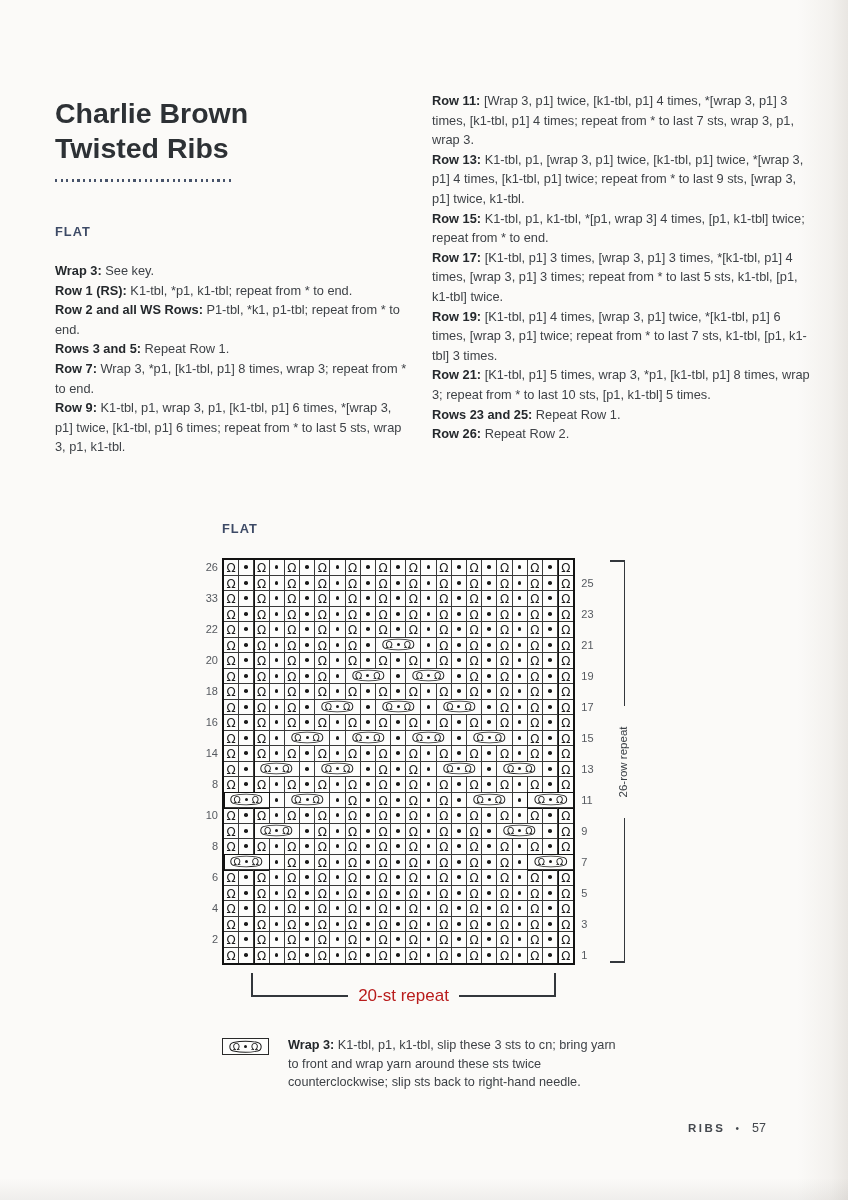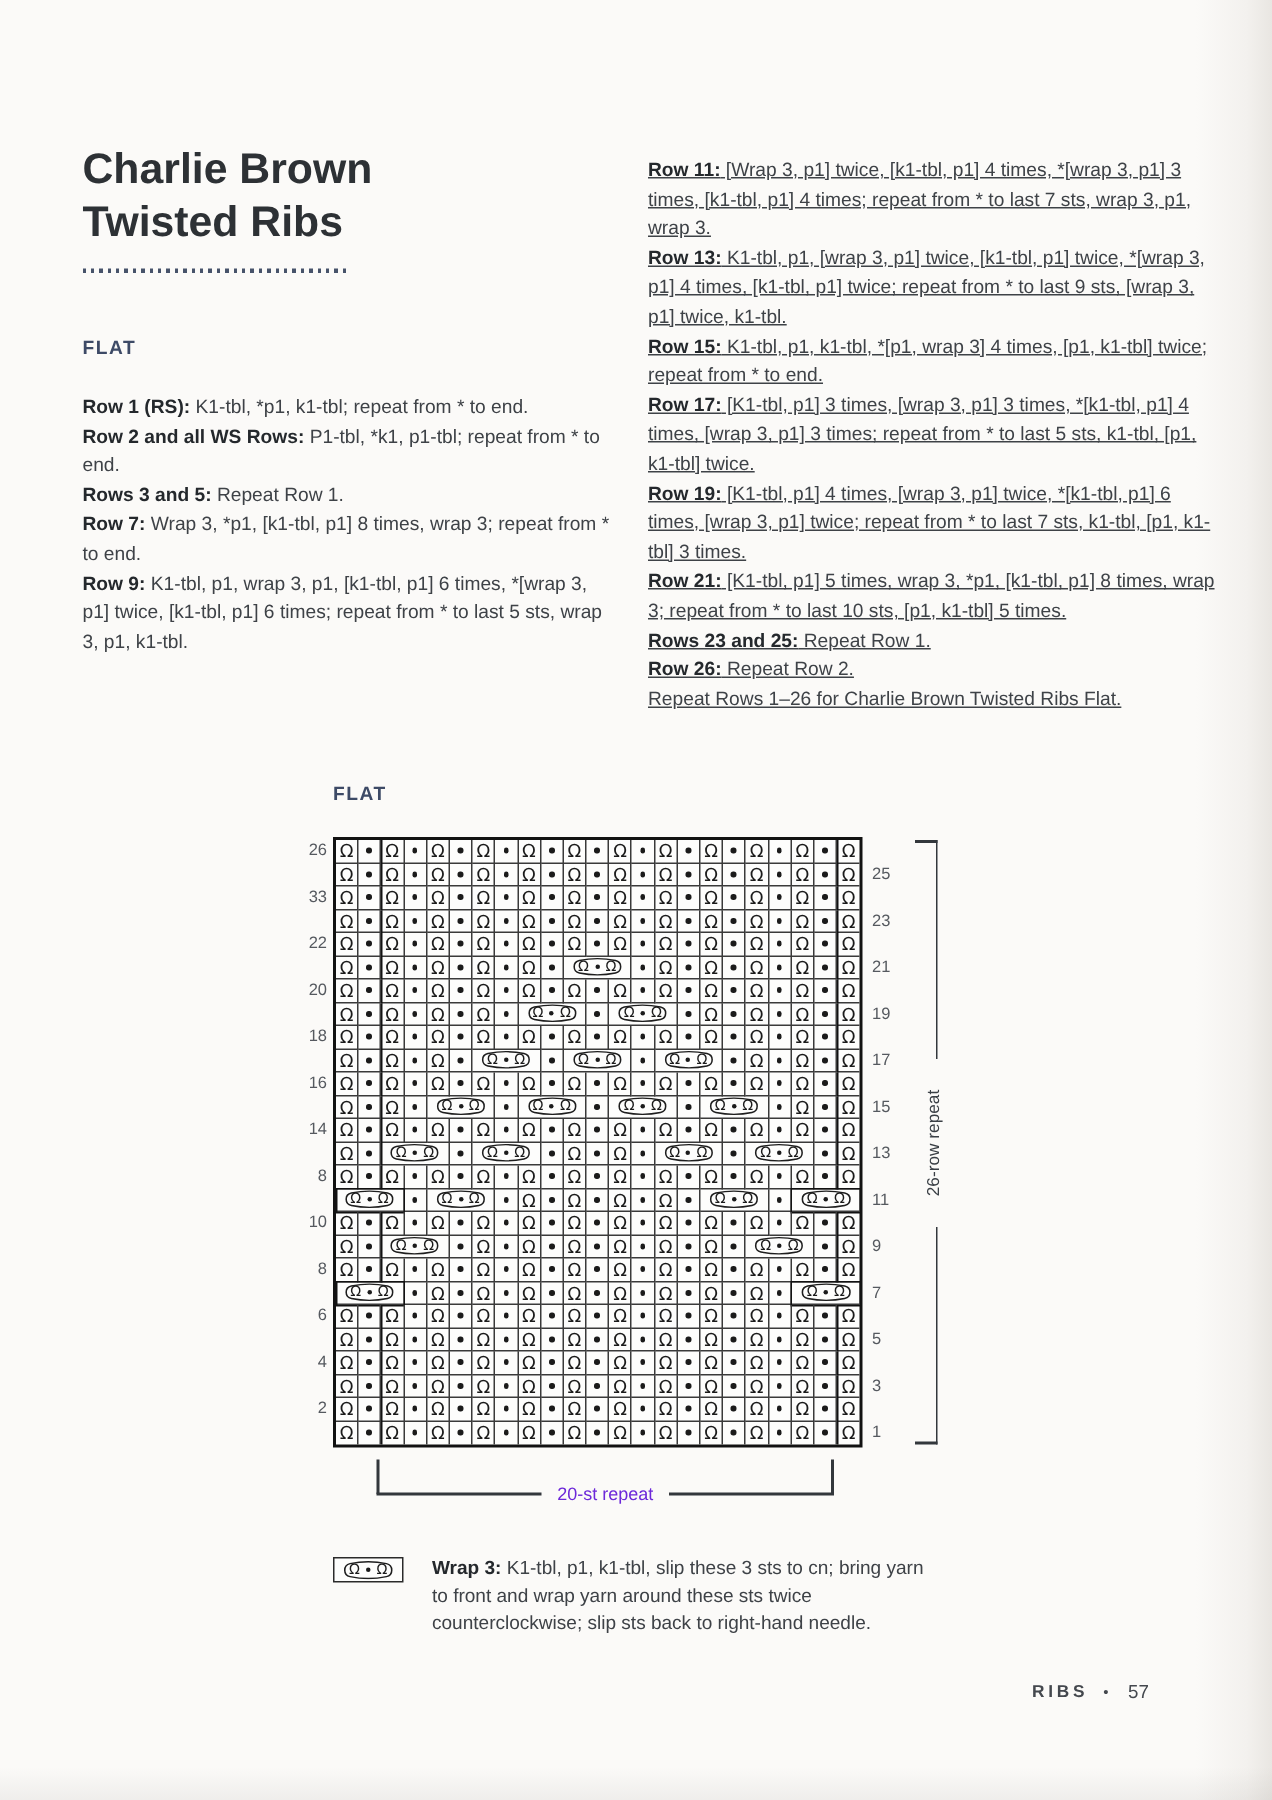--- a/index.html
+++ b/index.html
@@ -11,21 +11,21 @@
   .shade-bottom{position:absolute;left:0;bottom:0;width:100%;height:22px;
     background:linear-gradient(180deg,rgba(0,0,0,0) 0%,rgba(80,75,70,0.07) 100%);}
   
   .title-block{position:absolute;left:55px;top:96px;}
   .page-title{margin:0;font-size:28.5px;line-height:35px;font-weight:600;color:#2d3135;letter-spacing:0;}
   .dotted-rule{width:178px;height:3px;margin-top:13px;
     background-image:repeating-linear-gradient(90deg,#47536a 0 2.2px,transparent 2.2px 5.6px);}
   
   .col{position:absolute;}
   .col-left{left:55px;top:224px;width:354px;}
-  .col-right{left:432px;top:103px;width:378px;text-decoration:underline;}
+  .col-right{left:432px;top:91px;width:378px;}
   .section-heading{font-size:12.8px;font-weight:bold;color:#3d4a66;letter-spacing:1px;margin:0 0 22px 0;}
   .instr{margin:0;font-size:12.8px;line-height:19.6px;color:#3e4247;}
   .instr b{color:#24282c;}
   
   .chart-heading{position:absolute;left:222px;top:521px;font-size:12.8px;font-weight:bold;color:#3d4a66;letter-spacing:1px;}
   .chart-block{position:absolute;left:196px;top:558px;display:flex;align-items:flex-start;}
   .numcol{display:flex;flex-direction:column;font-size:11px;color:#55595f;}
   .numcol div{height:15.5px;line-height:15.5px;}
   .numcol-left{width:22px;text-align:right;margin-right:4px;margin-top:2px;}
   .numcol-right{width:20px;text-align:left;margin-left:6px;margin-top:2px;}
@@ -50,21 +50,21 @@
   .rb-v-top{left:13.4px;top:0;width:1.6px;height:calc(50% - 56px);}
   .rb-v-bot{left:13.4px;bottom:0;width:1.6px;height:calc(50% - 56px);}
   .rb-label{position:absolute;left:7px;top:50%;transform:translateY(-50%) rotate(180deg);
     writing-mode:vertical-rl;font-size:11.5px;color:#3a3f45;white-space:nowrap;}
   
   .st-bracket{position:absolute;left:251px;top:973px;width:305px;height:23px;}
   .st-tick{position:absolute;top:0;width:1.6px;height:23px;background:#33373c;}
   .st-tick.left{left:0;} .st-tick.right{right:0;}
   .st-mid{position:absolute;left:0;width:100%;top:23px;transform:translateY(-50%);display:flex;align-items:center;}
   .st-seg{flex:1;height:1.6px;background:#33373c;}
-  .st-label{margin:0 10px;font-size:12px;color:#6d28d9;white-space:nowrap;}
+  .st-label{margin:0 10px;font-size:17px;color:#b91c1c;white-space:nowrap;}
   
   .key-block{position:absolute;left:222px;top:1036px;display:flex;align-items:flex-start;}
   .key-symbol{width:47px;height:17px;border:1.3px solid #2a2a2a;box-sizing:border-box;position:relative;
     display:flex;align-items:center;justify-content:center;gap:4px;margin-top:2px;background:#fdfdfc;}
   .key-text{margin-left:19px;width:334px;font-size:12.7px;line-height:18.6px;color:#3e4247;}
   .key-text b{color:#24282c;}
   
   .footer{position:absolute;left:688px;top:1121px;display:flex;align-items:center;color:#44484e;}
   .footer .sec{font-size:11.5px;letter-spacing:2.5px;font-weight:bold;}
   .footer .dot{font-size:10px;margin:0 13px 0 10px;}
@@ -74,38 +74,38 @@
 <body>
 
 <div class="title-block">
   <h1 class="page-title"><span>Charlie Brown</span><br><span>Twisted Ribs</span></h1>
   <div class="dotted-rule"></div>
 </div>
 
 <div class="col col-left">
   <p class="section-heading">FLAT</p>
   <div id="instr-left">
+      <p class="instr"><b>Wrap 3:</b> See key.</p>
       <p class="instr"><b>Row 1 (RS):</b> K1-tbl, *p1, k1-tbl; repeat from * to end.</p>
       <p class="instr"><b>Row 2 and all WS Rows:</b> P1-tbl, *k1, p1-tbl; repeat from * to end.</p>
       <p class="instr"><b>Rows 3 and 5:</b> Repeat Row 1.</p>
       <p class="instr"><b>Row 7:</b> Wrap 3, *p1, [k1-tbl, p1] 8 times, wrap 3; repeat from * to end.</p>
       <p class="instr"><b>Row 9:</b> K1-tbl, p1, wrap 3, p1, [k1-tbl, p1] 6 times, *[wrap 3, p1] twice, [k1-tbl, p1] 6 times; repeat from * to last 5 sts, wrap 3, p1, k1-tbl.</p>
     </div>
 </div>
 <div class="col col-right">
   <div id="instr-right">
       <p class="instr"><b>Row 11:</b> [Wrap 3, p1] twice, [k1-tbl, p1] 4 times, *[wrap 3, p1] 3 times, [k1-tbl, p1] 4 times; repeat from * to last 7 sts, wrap 3, p1, wrap 3.</p>
       <p class="instr"><b>Row 13:</b> K1-tbl, p1, [wrap 3, p1] twice, [k1-tbl, p1] twice, *[wrap 3, p1] 4 times, [k1-tbl, p1] twice; repeat from * to last 9 sts, [wrap 3, p1] twice, k1-tbl.</p>
       <p class="instr"><b>Row 15:</b> K1-tbl, p1, k1-tbl, *[p1, wrap 3] 4 times, [p1, k1-tbl] twice; repeat from * to end.</p>
       <p class="instr"><b>Row 17:</b> [K1-tbl, p1] 3 times, [wrap 3, p1] 3 times, *[k1-tbl, p1] 4 times, [wrap 3, p1] 3 times; repeat from * to last 5 sts, k1-tbl, [p1, k1-tbl] twice.</p>
       <p class="instr"><b>Row 19:</b> [K1-tbl, p1] 4 times, [wrap 3, p1] twice, *[k1-tbl, p1] 6 times, [wrap 3, p1] twice; repeat from * to last 7 sts, k1-tbl, [p1, k1-tbl] 3 times.</p>
       <p class="instr"><b>Row 21:</b> [K1-tbl, p1] 5 times, wrap 3, *p1, [k1-tbl, p1] 8 times, wrap 3; repeat from * to last 10 sts, [p1, k1-tbl] 5 times.</p>
       <p class="instr"><b>Rows 23 and 25:</b> Repeat Row 1.</p>
       <p class="instr"><b>Row 26:</b> Repeat Row 2.</p>
-      <p class="instr">Repeat Rows 1–26 for Charlie Brown Twisted Ribs Flat.</p>
     </div>
 </div>
 
 <div class="chart-heading">FLAT</div>
 <div class="chart-block">
   <div class="numcol numcol-left" id="nums-left">
       <div>26</div>
       <div></div>
       <div>33</div>
       <div></div>

